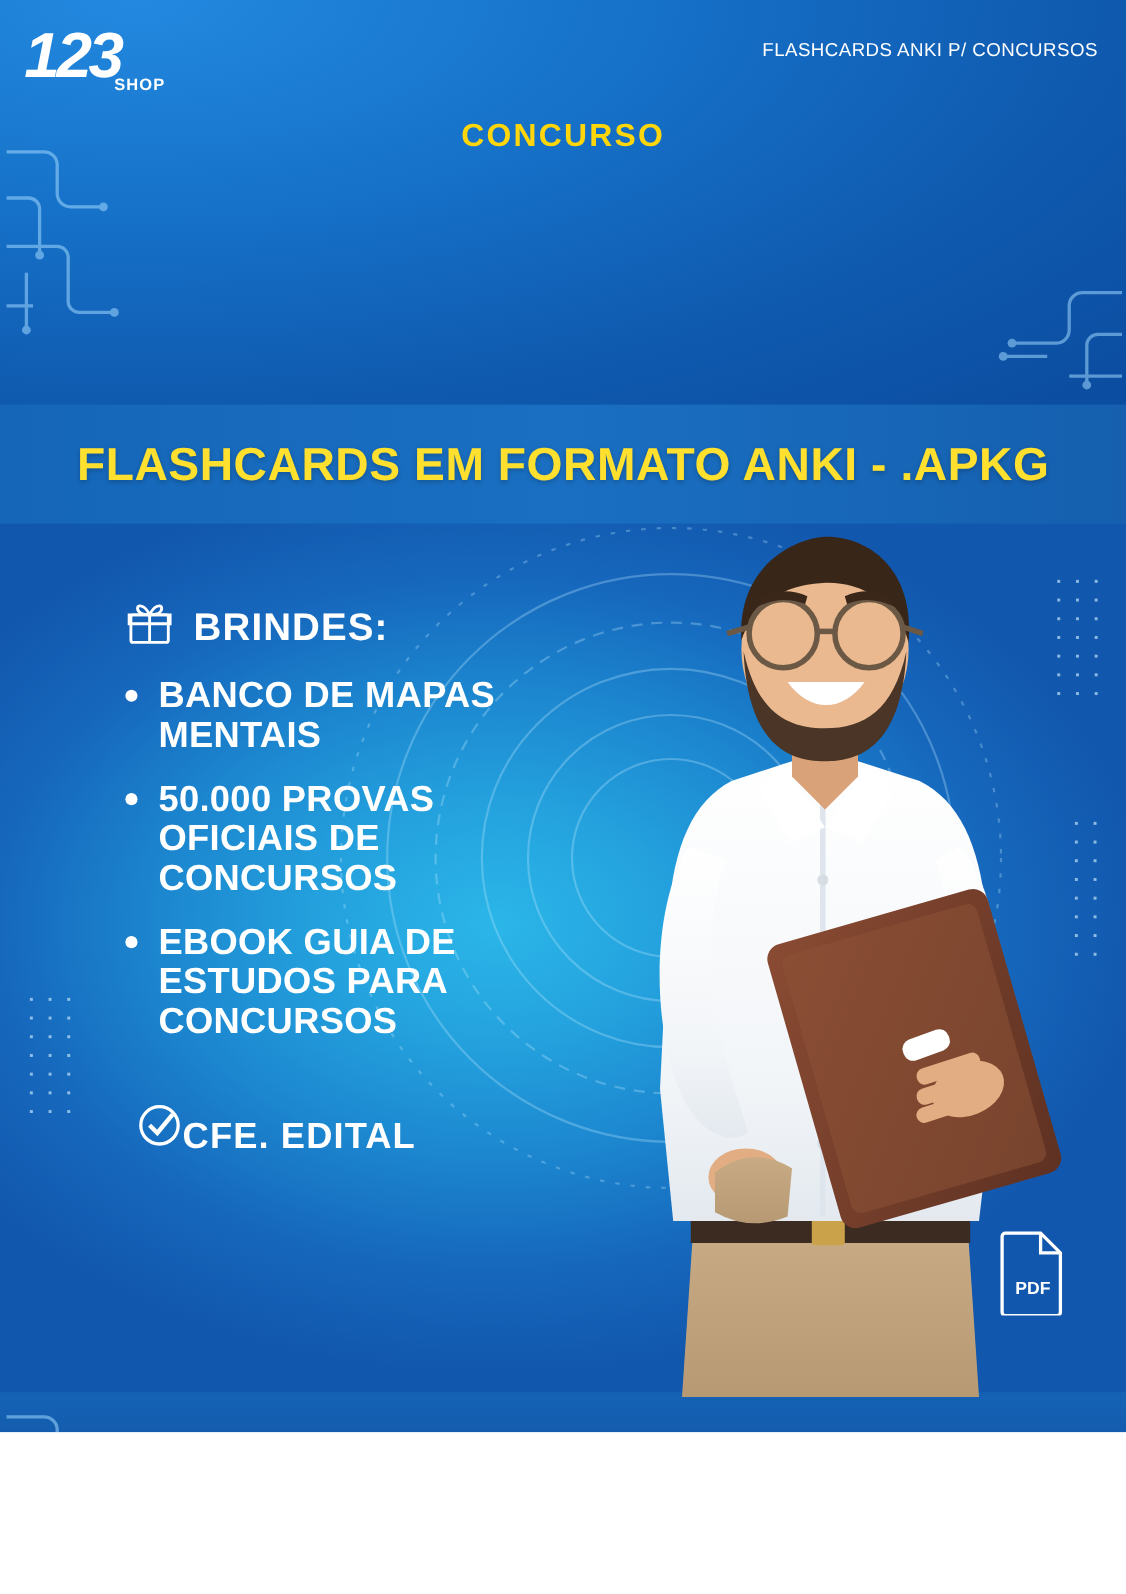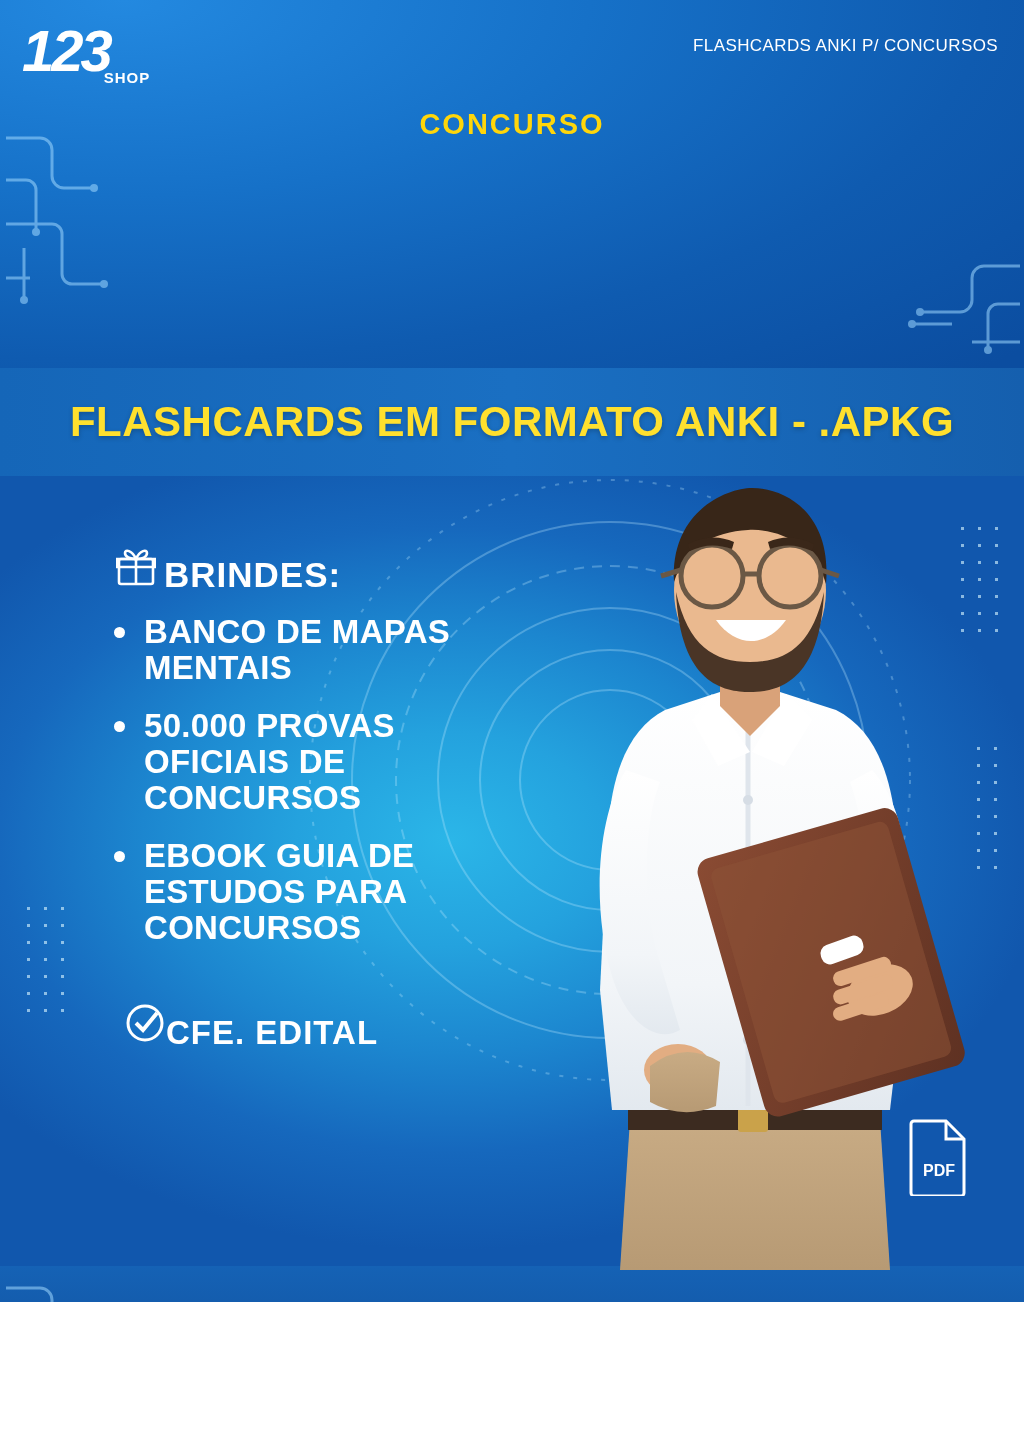--- a/index.html
+++ b/index.html
@@ -128,22 +128,22 @@
     font-weight: 700;
     letter-spacing: .5px;
     text-shadow: 0 2px 5px rgba(0,0,0,.22);
   }
 
   
   .gifts-head {
     position: absolute;
     left: 116px; top: 545px;
     display: flex;
-    align-items: flex-end;
-    gap: 8px;
+    align-items: center;
+    gap: 20px;
     color: #ffffff;
     font-size: 35px;
     font-weight: 700;
     letter-spacing: 1px;
   }
   .bullets {
     position: absolute;
     left: 104px; top: 614px;
     width: 440px;
     margin: 0; padding: 0;

